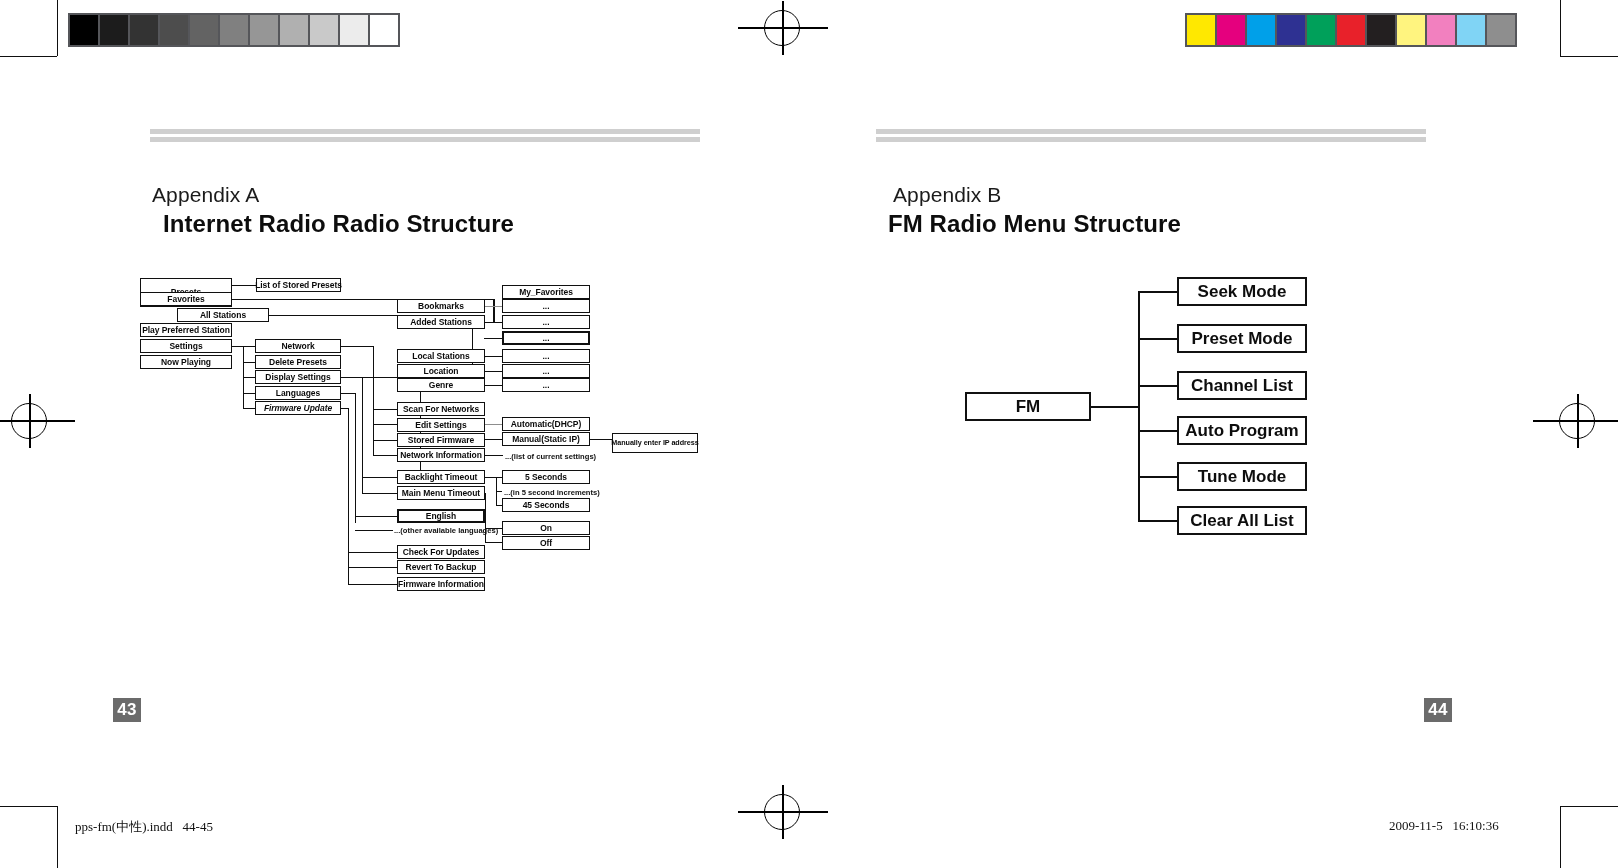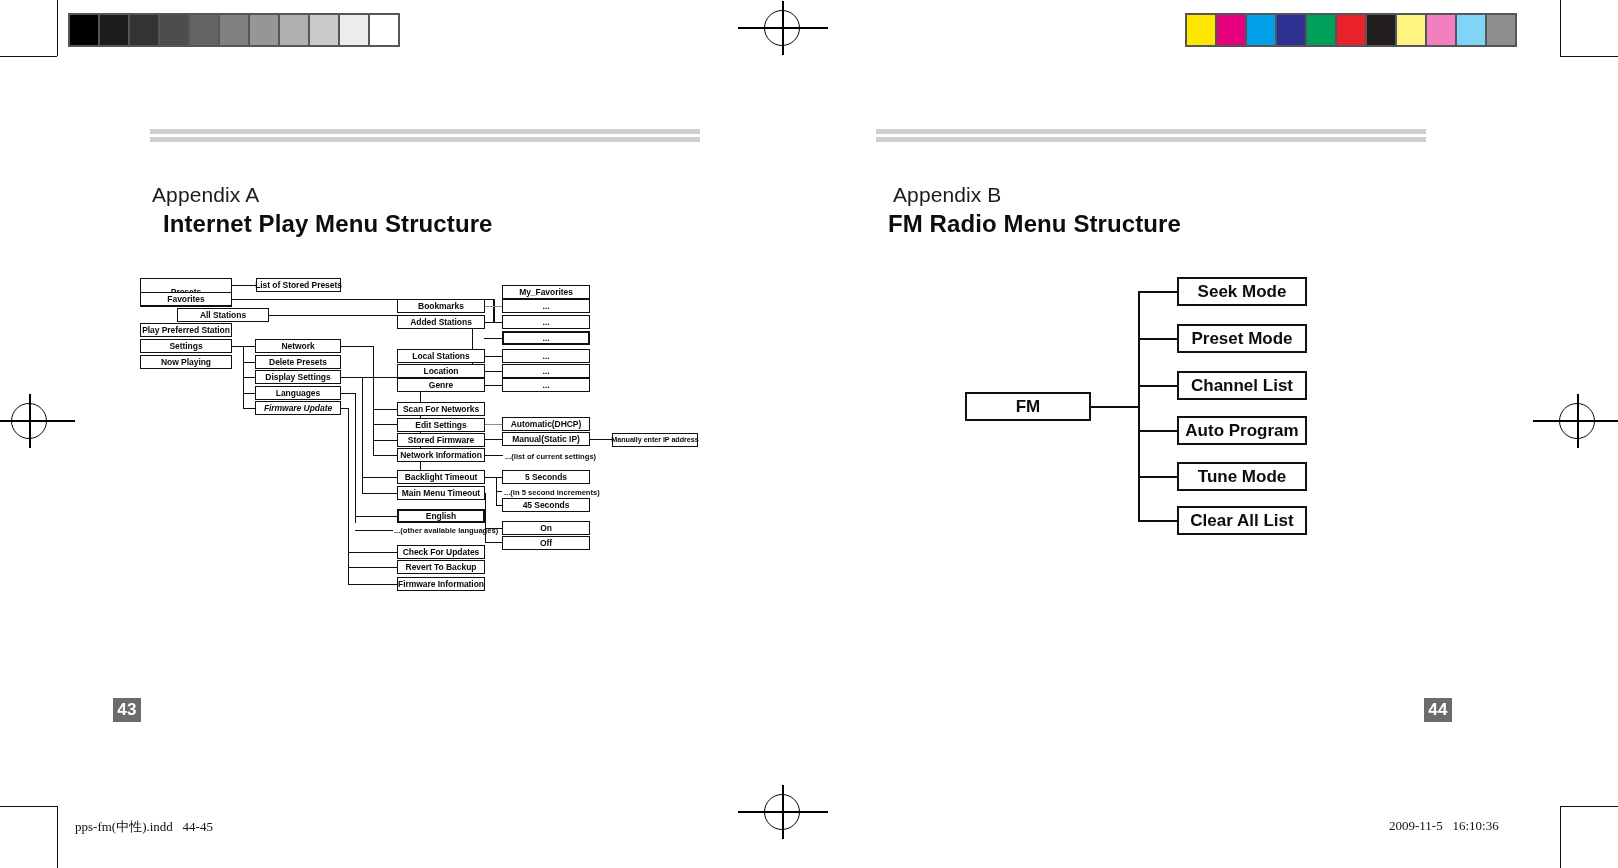--- a/index.html
+++ b/index.html
@@ -132,21 +132,21 @@
 
 <div class="ln v" style="left:1560px;top:806px;height:62px;"></div>
 <div class="ln h" style="left:1560px;top:806px;width:58px;"></div>
 
 <div class="rulebar" style="left:150px;top:129px;width:550px;">
   <i class="r1"></i>
   <i class="r2"></i>
 </div>
 
 <div class="abs appendix-label" style="left:152px;top:183px;">Appendix A</div>
-<div class="abs appendix-title" style="left:163px;top:210px;">Internet Play Menu Structure</div>
+<div class="abs appendix-title" style="left:163px;top:210px;">Internet Radio Radio Structure</div>
 
 <div class="abs pagebadge" style="left:113px;top:698px;">43</div>
 
 <div class="abs footer-text" style="left:75px;top:818px;text-align:center;">pps-fm(中性).indd   44-45</div>
 
 <div class="ln h" style="left:231px;top:285px;width:26px;"></div>
 
 <div class="ln h" style="left:231px;top:299px;width:263px;"></div>
 
 <div class="ln h" style="left:231px;top:315px;width:242px;"></div>
@@ -249,21 +249,21 @@
 <div class="node" style="left:502px;top:364px;width:88px;height:14px;">...</div>
 <div class="node" style="left:502px;top:378px;width:88px;height:14px;">...</div>
 
 <div class="node" style="left:397px;top:402px;width:88px;height:14px;">Scan For Networks</div>
 <div class="node" style="left:397px;top:418px;width:88px;height:14px;">Edit Settings</div>
 <div class="node" style="left:397px;top:433px;width:88px;height:14px;">Stored Firmware</div>
 <div class="node" style="left:397px;top:448px;width:88px;height:14px;">Network Information</div>
 
 <div class="node" style="left:502px;top:417px;width:88px;height:14px;">Automatic(DHCP)</div>
 <div class="node" style="left:502px;top:432px;width:88px;height:14px;">Manual(Static IP)</div>
-<div class="node" style="left:612px;top:433px;width:86px;height:14px;font-size:7.2px;">Manually enter IP address</div>
+<div class="node" style="left:612px;top:433px;width:86px;height:20px;font-size:7.2px;">Manually enter IP address</div>
 
 <div class="plain" style="left:505px;top:450px;height:12px;">...(list of current settings)</div>
 
 <div class="node" style="left:397px;top:470px;width:88px;height:14px;">Backlight Timeout</div>
 <div class="node" style="left:397px;top:486px;width:88px;height:14px;">Main Menu Timeout</div>
 
 <div class="node" style="left:502px;top:470px;width:88px;height:14px;">5 Seconds</div>
 <div class="plain" style="left:504px;top:486px;height:12px;">...(in 5 second increments)</div>
 <div class="node" style="left:502px;top:498px;width:88px;height:14px;">45 Seconds</div>
 

